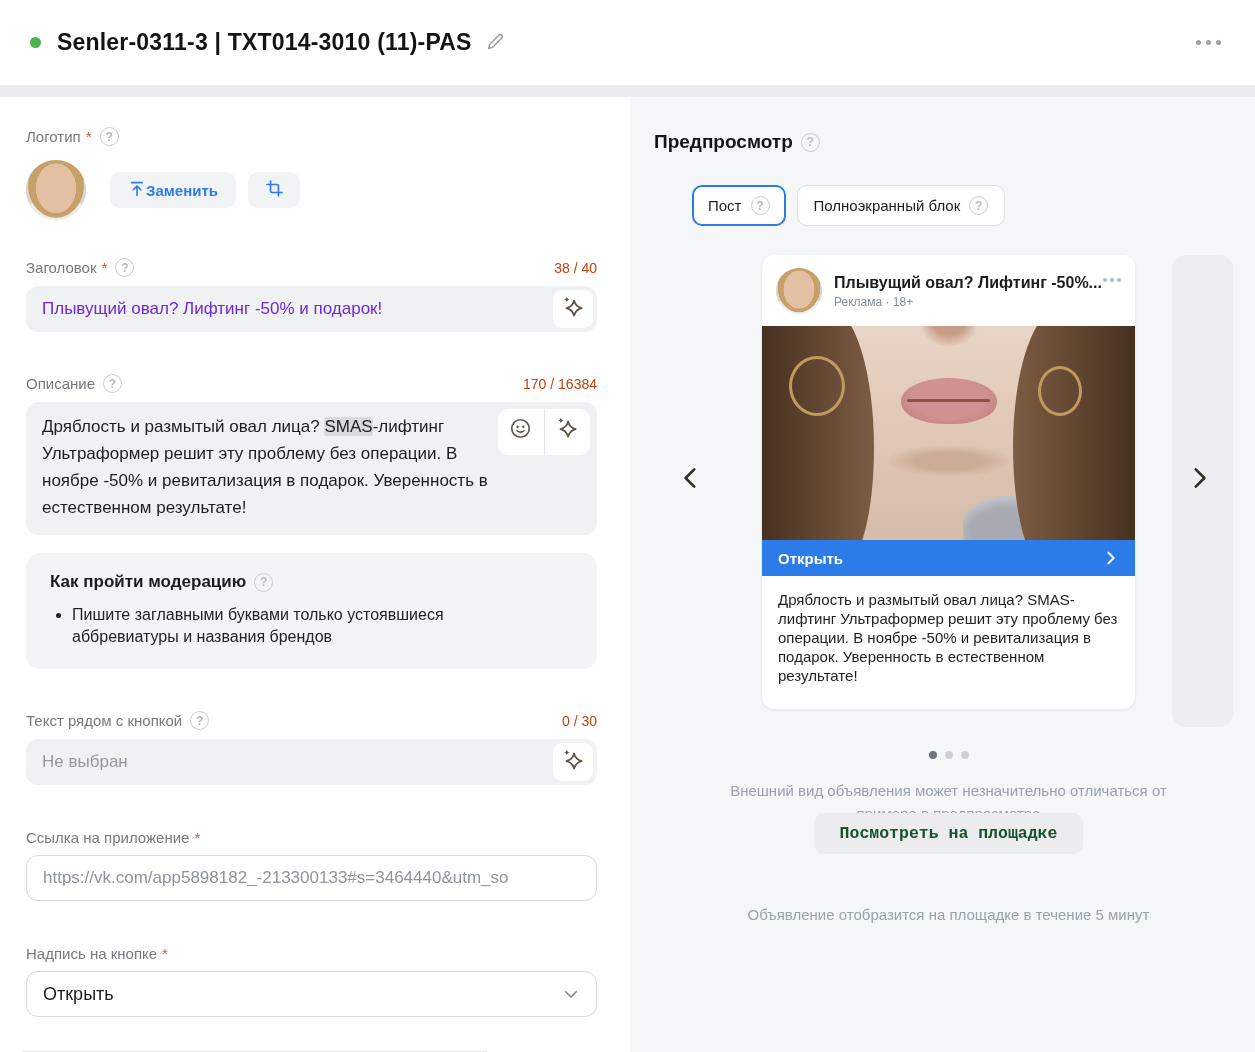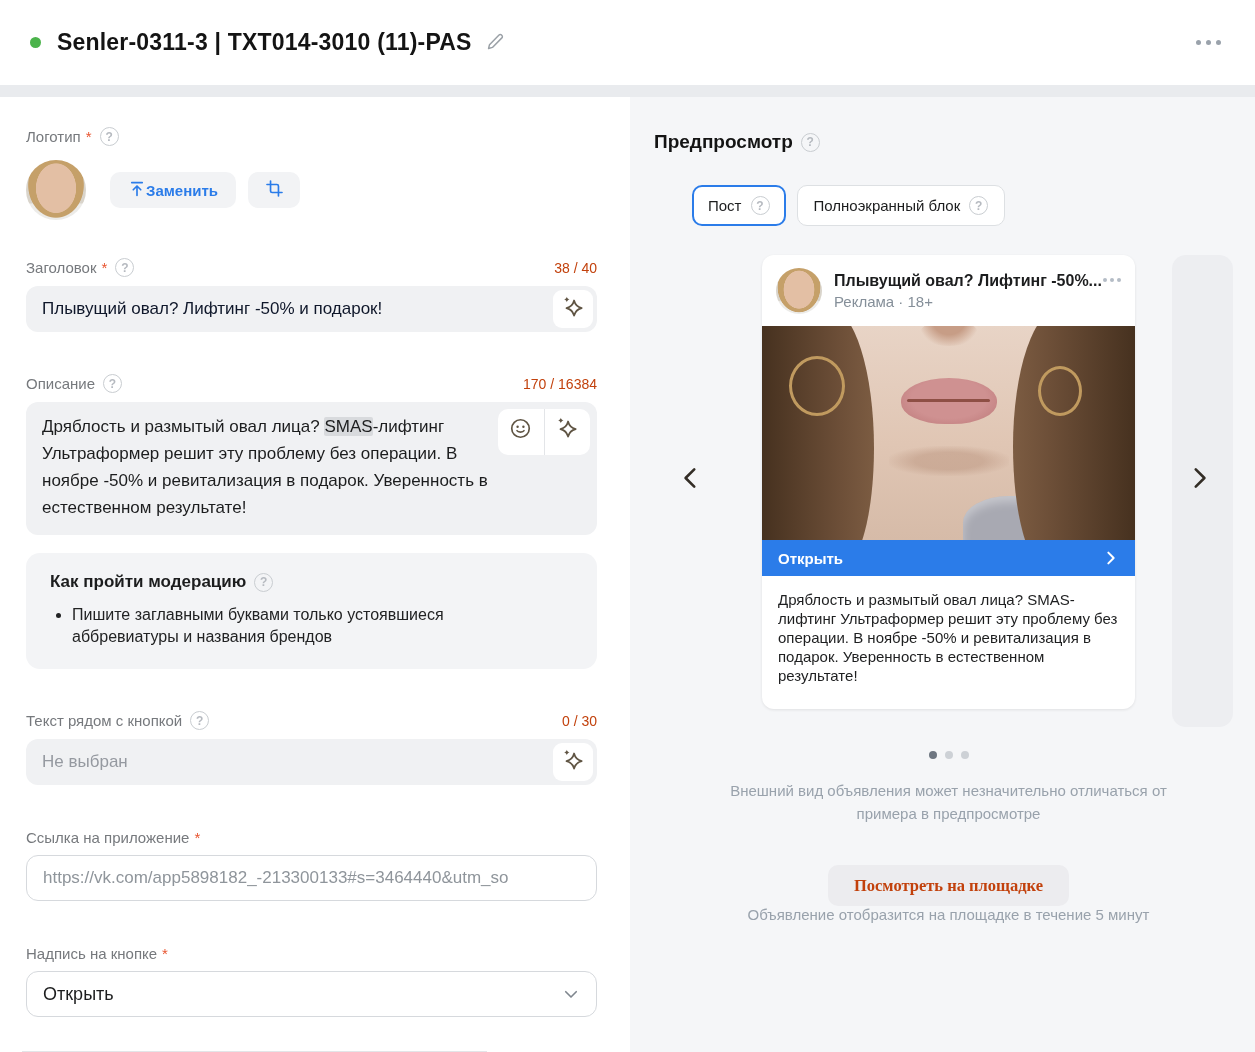--- a/index.html
+++ b/index.html
@@ -37,21 +37,21 @@
   .logo-avatar { width:60px; height:60px; }
   .chip-btn { height:36px; background:#f2f3f5; border:none; border-radius:10px; display:inline-flex;
               align-items:center; padding:0 18px; font-size:15px; font-weight:700; color:#2b7ce9;
               cursor:pointer; font-family:inherit; }
   .chip-btn.icon-only { width:52px; justify-content:center; padding:0; margin-left:12px; }
   .logo-row .chip-btn:first-of-type { margin-left:24px; }
 
   .field-block { margin-top:38px; }
   .input-wrap { position:relative; margin-top:9px; }
   .text-input { width:100%; height:46px; background:#f0f1f3; border:none; border-radius:12px;
-                padding:0 56px 0 16px; font-size:17px; color:#0f172a; font-family:inherit; outline:none; }
+                padding:0 56px 0 16px; font-size:17px; color:#6d28d9; font-family:inherit; outline:none; }
   .text-input::placeholder { color:#9599a0; }
   .text-input.bordered { background:#fff; border:1px solid #d6d9dd; color:#8f959b; padding-right:10px; }
   .ai-box { position:absolute; top:4px; right:4px; width:40px; height:38px; background:#fff; border-radius:9px;
             display:flex; align-items:center; justify-content:center; cursor:pointer; }
 
   .textarea-box { margin-top:9px; background:#f0f1f3; border-radius:12px; padding:11px 16px 14px;
                   font-size:17px; line-height:27px; color:#1c1d1e; min-height:126px; }
   .textarea-icons { float:right; width:92px; height:46px; background:#fff; border-radius:10px; margin:-4px -9px 6px 10px;
                     display:flex; align-items:center; }
   .textarea-icons .cell { flex:1; display:flex; align-items:center; justify-content:center; cursor:pointer; height:100%; }
@@ -77,21 +77,21 @@
             align-items:center; gap:7px; padding:0 16px; font-size:15px; color:#1c1d1e; cursor:pointer; font-family:inherit; }
   .pv-tab.active { border:2px solid #2b7ce9; padding:0 14px; }
   .pv-tab .help { margin-left:2px; }
 
   .ad-card { position:absolute; left:132px; top:158px; width:373px; background:#fff; border-radius:12px;
              box-shadow:0 1px 3px rgba(0,0,0,.09); overflow:hidden; }
   .card-head { display:flex; align-items:center; padding:13px 14px 12px; }
   .card-avatar { width:46px; height:46px; flex:0 0 auto; }
   .card-head-text { margin-left:12px; min-width:0; }
   .card-title { font-size:16px; font-weight:700; color:#1c1d1e; white-space:nowrap; }
-  .card-sub { font-size:15px; color:#858f99; margin-top:3px; }
+  .card-sub { font-size:12px; color:#858f99; margin-top:3px; }
   .card-menu { margin-left:auto; align-self:flex-start; margin-top:10px; display:flex; gap:3px; cursor:pointer; }
   .card-menu i { width:4px; height:4px; border-radius:50%; background:#b4bcc6; display:block; }
 
   .ad-image { position:relative; height:214px; overflow:hidden;
               background:linear-gradient(180deg,#e8d4c6 0,#e0c6b4 55%,#d6bba8 100%); }
   .hair { position:absolute; top:-18px; height:260px; background:linear-gradient(90deg,#46311f,#6d4f38 70%,#7c5c42); }
   .hair.l { left:0; width:112px; border-radius:0 52% 38% 0 / 0 70% 60% 0; }
   .hair.r { right:0; width:122px; background:linear-gradient(270deg,#46311f,#6d4f38 70%,#7c5c42);
             border-radius:48% 0 0 34% / 66% 0 0 58%; }
   .nose { position:absolute; left:50%; top:-6px; width:58px; height:26px; transform:translateX(-50%);
@@ -117,23 +117,23 @@
                display:flex; align-items:center; justify-content:center; }
   .car-arrow.left { left:44px; top:364px; }
   .car-arrow.right { left:552px; top:364px; }
 
   .dots { position:absolute; left:132px; top:654px; width:373px; display:flex; justify-content:center; gap:8px; }
   .dot { width:8px; height:8px; border-radius:50%; background:#cdd1d6; cursor:pointer; }
   .dot.active { background:#6e7681; }
 
   .pv-disclaimer { position:absolute; top:682px; left:0; width:637px; text-align:center; }
   .pv-disclaimer span { display:inline-block; width:460px; font-size:15px; line-height:23px; color:#99a2ac; }
-  .pv-view-btn { position:absolute; top:768px; left:0; right:-12px; margin:auto; width:fit-content; height:41px;
+  .pv-view-btn { position:absolute; top:716px; left:0; right:-12px; margin:auto; width:fit-content; height:41px;
                  background:#ececef; border:none; border-radius:10px; padding:0 26px; font-size:16.5px; font-weight:700;
-                 color:#c2410c; cursor:pointer; font-family:Liberation Serif, serif; }
+                 color:#14532d; cursor:pointer; font-family:Liberation Mono, monospace; }
   .pv-note { position:absolute; top:809px; left:0; width:637px; text-align:center; font-size:15px; color:#99a2ac; }
 </style>
 </head>
 <body>
 
 <div class="top-header">
   <span class="status-dot"></span>
   <span class="top-title">Senler-0311-3 | TXT014-3010 (11)-PAS</span>
   <span class="pencil-btn">
     <span>

